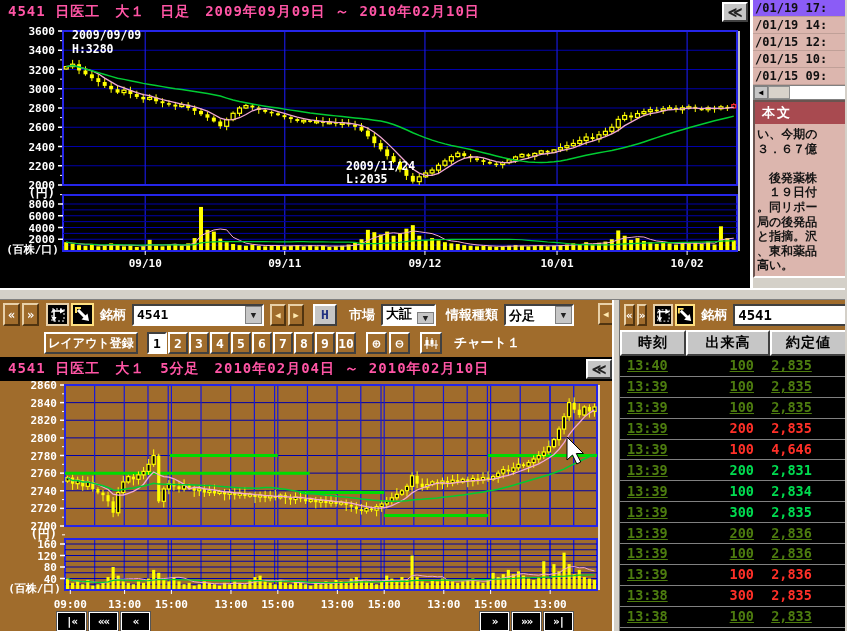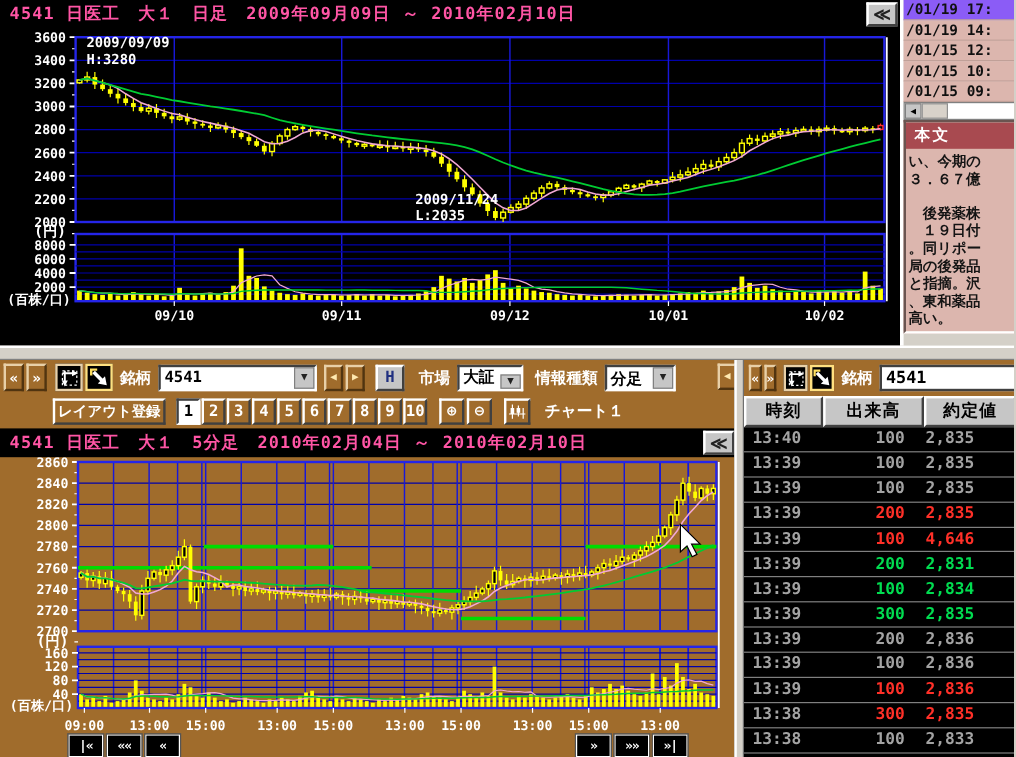--- a/index.html
+++ b/index.html
@@ -83,21 +83,21 @@
   #br-input { height:22px; flex:1; background:#fff; border:2px solid #404040; border-right:none;
               font-size:14px; font-weight:bold; color:#000; padding:0 3px; font-family:inherit; }
   #br-header { display:flex; height:26px; background:#000; }
   .hdr-btn { height:26px; font-size:14px; color:#000; letter-spacing:1px; }
   #br-rows { position:relative; }
   .sale-row { display:flex; height:20.9px; align-items:center; font-size:13.5px; font-weight:bold;
               border-bottom:2px groove #2c2c2c; }
   .sale-t { width:62px; padding-left:7px; }
   .sale-v { width:72px; text-align:right; }
   .sale-p { flex:1; text-align:center; padding-right:18px; }
-  .c-yellow { color:#a3a3a3; } .c-red { color:#ff3028; } .c-green { color:#00dc50; }
+  .c-yellow { color:#4d7c0f;text-decoration:underline; } .c-red { color:#ff3028; } .c-green { color:#00dc50; }
 
   .edge-strip { position:absolute; left:845px; top:0; width:2px; height:631px; background:#d4d0c8; }
   svg text { font-family:"DejaVu Sans Mono","Liberation Mono",monospace; font-weight:bold; }
 </style>
 </head>
 <body>
 
 <div id="screen">
 
   <div id="panel-daily">
@@ -566,21 +566,21 @@
       </div>
       <div class="btn btn-brown small-arr" style="margin-left:4px;">◀</div>
       <div class="btn btn-brown small-arr">▶</div>
       <div class="btn raised h-btn" style="margin-left:7px;">H</div>
       <span class="tb-label" style="margin-left:10px;">市場</span>
       <div class="combo" style="width:55px;align-items:flex-end;">
         <span class="val">大証</span>
         <span class="drop btn">▼</span>
       </div>
       <span class="tb-label" style="margin-left:8px;">情報種類</span>
-      <div class="combo" style="width:59px;">
+      <div class="combo" style="width:70px;">
         <span class="val">分足</span>
         <span class="drop btn">▼</span>
       </div>
       <div class="btn btn-brown small-arr" style="position:absolute;right:-2px;top:3px;">◀</div>
     </div>
     <div class="toolbar" id="bl-row2">
       <div class="btn btn-brown w" style="width:94px;height:22px;font-size:12px;">レイアウト登録</div>
       <div id="page-btns" style="display:flex;gap:1px;margin-left:7px;">
           <div class="btn btn-brown w page-btn active">1</div>
           <div class="btn btn-brown w page-btn">2</div>

